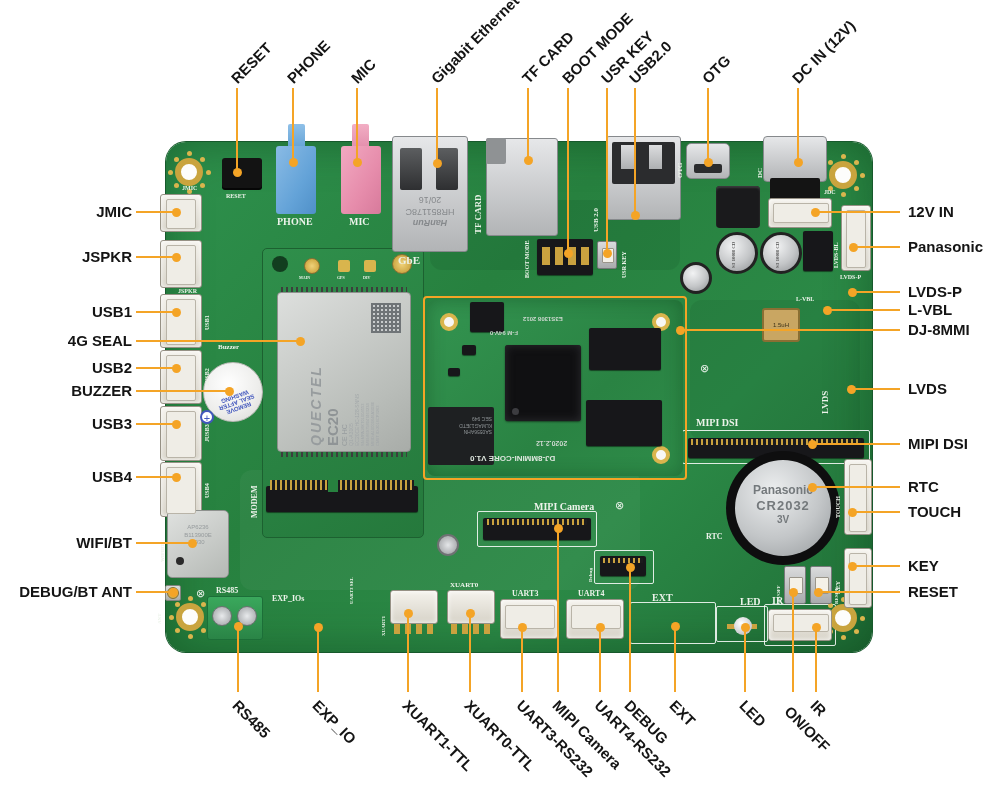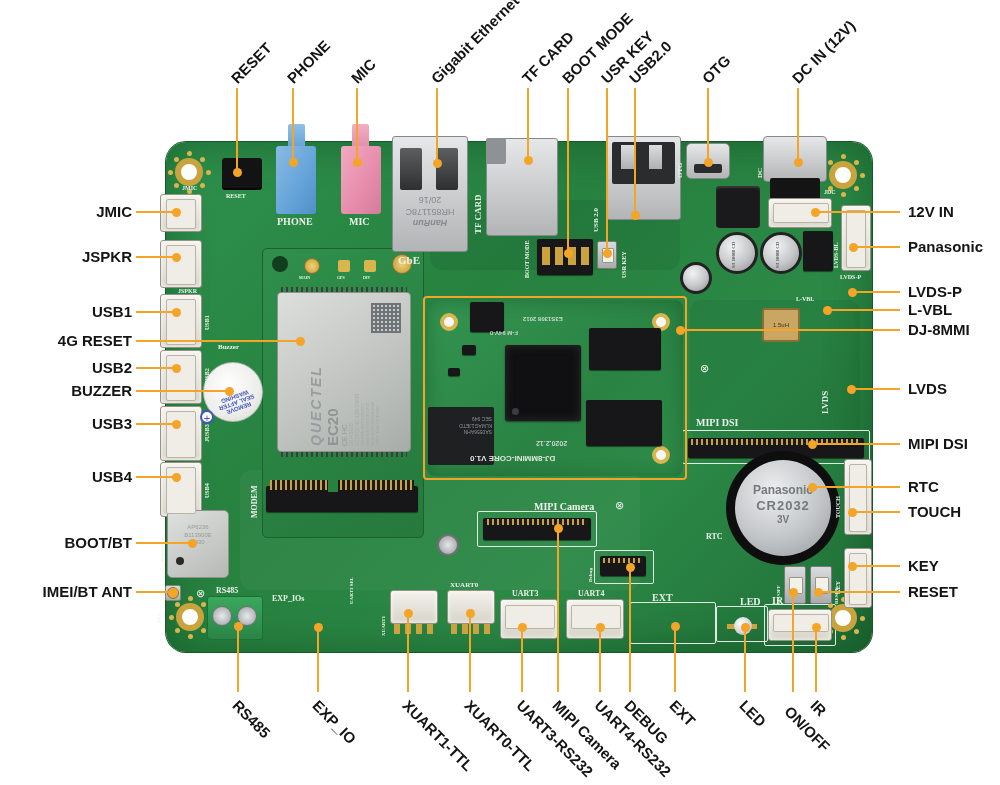--- a/index.html
+++ b/index.html
@@ -369,39 +369,39 @@
     <div class="dot" style="left:176px;top:212px"></div>
     <div class="lbl l" style="left:0px;top:202px">JMIC</div>
   <div class="ln h" style="left:136px;top:256px;width:40px"></div>
     <div class="dot" style="left:176px;top:257px"></div>
     <div class="lbl l" style="left:0px;top:247px">JSPKR</div>
   <div class="ln h" style="left:136px;top:311px;width:40px"></div>
     <div class="dot" style="left:176px;top:312px"></div>
     <div class="lbl l" style="left:0px;top:302px">USB1</div>
   <div class="ln h" style="left:136px;top:340px;width:164px"></div>
     <div class="dot" style="left:300px;top:341px"></div>
-    <div class="lbl l" style="left:0px;top:331px">4G RESET</div>
+    <div class="lbl l" style="left:0px;top:331px">4G SEAL</div>
   <div class="ln h" style="left:136px;top:367px;width:40px"></div>
     <div class="dot" style="left:176px;top:368px"></div>
     <div class="lbl l" style="left:0px;top:358px">USB2</div>
   <div class="ln h" style="left:136px;top:390px;width:93px"></div>
     <div class="dot" style="left:229px;top:391px"></div>
     <div class="lbl l" style="left:0px;top:381px">BUZZER</div>
   <div class="ln h" style="left:136px;top:423px;width:40px"></div>
     <div class="dot" style="left:176px;top:424px"></div>
     <div class="lbl l" style="left:0px;top:414px">USB3</div>
   <div class="ln h" style="left:136px;top:476px;width:40px"></div>
     <div class="dot" style="left:176px;top:477px"></div>
     <div class="lbl l" style="left:0px;top:467px">USB4</div>
   <div class="ln h" style="left:136px;top:542px;width:56px"></div>
     <div class="dot" style="left:192px;top:543px"></div>
-    <div class="lbl l" style="left:0px;top:533px">BOOT/BT</div>
+    <div class="lbl l" style="left:0px;top:533px">WIFI/BT</div>
   <div class="ln h" style="left:136px;top:591px;width:37px"></div>
     <div class="dot" style="left:173px;top:592px"></div>
-    <div class="lbl l" style="left:0px;top:582px">IMEI/BT ANT</div>
+    <div class="lbl l" style="left:0px;top:582px">DEBUG/BT ANT</div>
 
   <div class="ln h" style="left:815px;top:211px;width:85px"></div>
     <div class="dot" style="left:815px;top:212px"></div>
     <div class="lbl" style="left:908px;top:202px">12V IN</div>
   <div class="ln h" style="left:853px;top:246px;width:47px"></div>
     <div class="dot" style="left:853px;top:247px"></div>
     <div class="lbl" style="left:908px;top:237px">Panasonic</div>
   <div class="ln h" style="left:852px;top:291px;width:48px"></div>
     <div class="dot" style="left:852px;top:292px"></div>
     <div class="lbl" style="left:908px;top:282px">LVDS-P</div>

